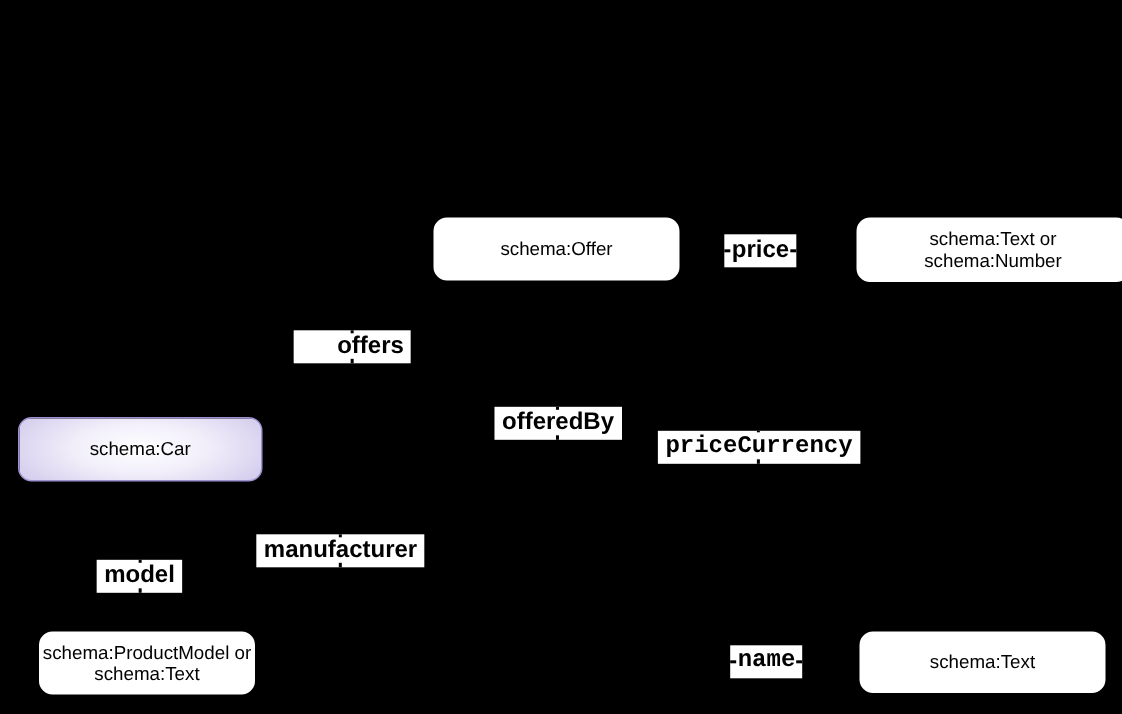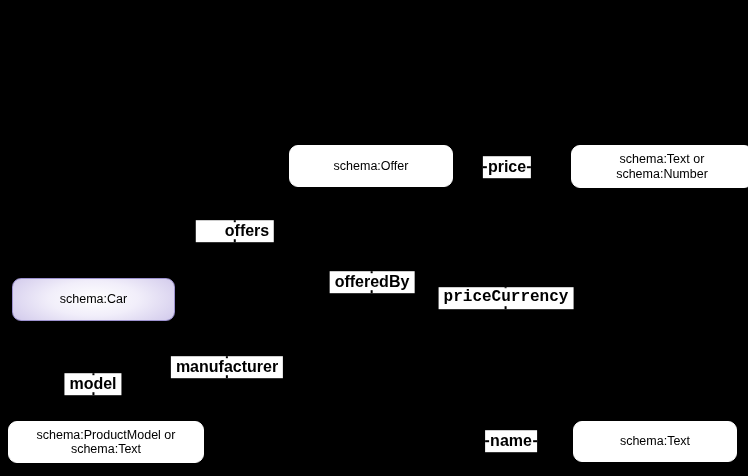--- a/index.html
+++ b/index.html
@@ -79,21 +79,21 @@
 
 <div class="canvas">
 
   <div class="node" style="left: 289px; top: 145px; width: 164px; height: 42px; text-align: right;">schema:Offer</div>
 
   <div class="node" style="left: 571px; top: 145px; width: 182px; height: 43px;">schema:Text or
 schema:Number</div>
 
   <div class="node node-highlight" style="left: 12px; top: 278px; width: 163px; height: 43px;">schema:Car</div>
 
-  <div class="node" style="left: 8px; top: 421px; width: 196px; height: 42px;">schema:ProductModel or
+  <div class="node" style="left: 26px; top: 421px; width: 144px; height: 42px;">schema:ProductModel or
 schema:Text</div>
 
   <div class="node" style="left: 573px; top: 421px; width: 164px; height: 41px;">schema:Text</div>
 
   <div class="elabel el-v" style="left: 235px; top: 231px; padding-left: 28px;">
     <span class="txt">offers</span>
   </div>
   <div class="elabel el-h" style="left: 507px; top: 167px;">
     <span class="txt">price</span>
   </div>
@@ -102,17 +102,17 @@
   </div>
   <div class="elabel el-v" style="left: 506px; top: 298px; font-family: Liberation Mono, monospace;">
     <span class="txt">priceCurrency</span>
   </div>
   <div class="elabel el-v" style="left: 93px; top: 360px; margin-top: 24px;">
     <span class="txt">model</span>
   </div>
   <div class="elabel el-v" style="left: 227px; top: 367px;">
     <span class="txt">manufacturer</span>
   </div>
-  <div class="elabel el-h" style="left: 511px; top: 441px;">
+  <div class="elabel el-h" style="left: 511px; top: 441px; font-family: Liberation Mono, monospace;">
     <span class="txt">name</span>
   </div>
 
 </div>
 
 </body></html>

